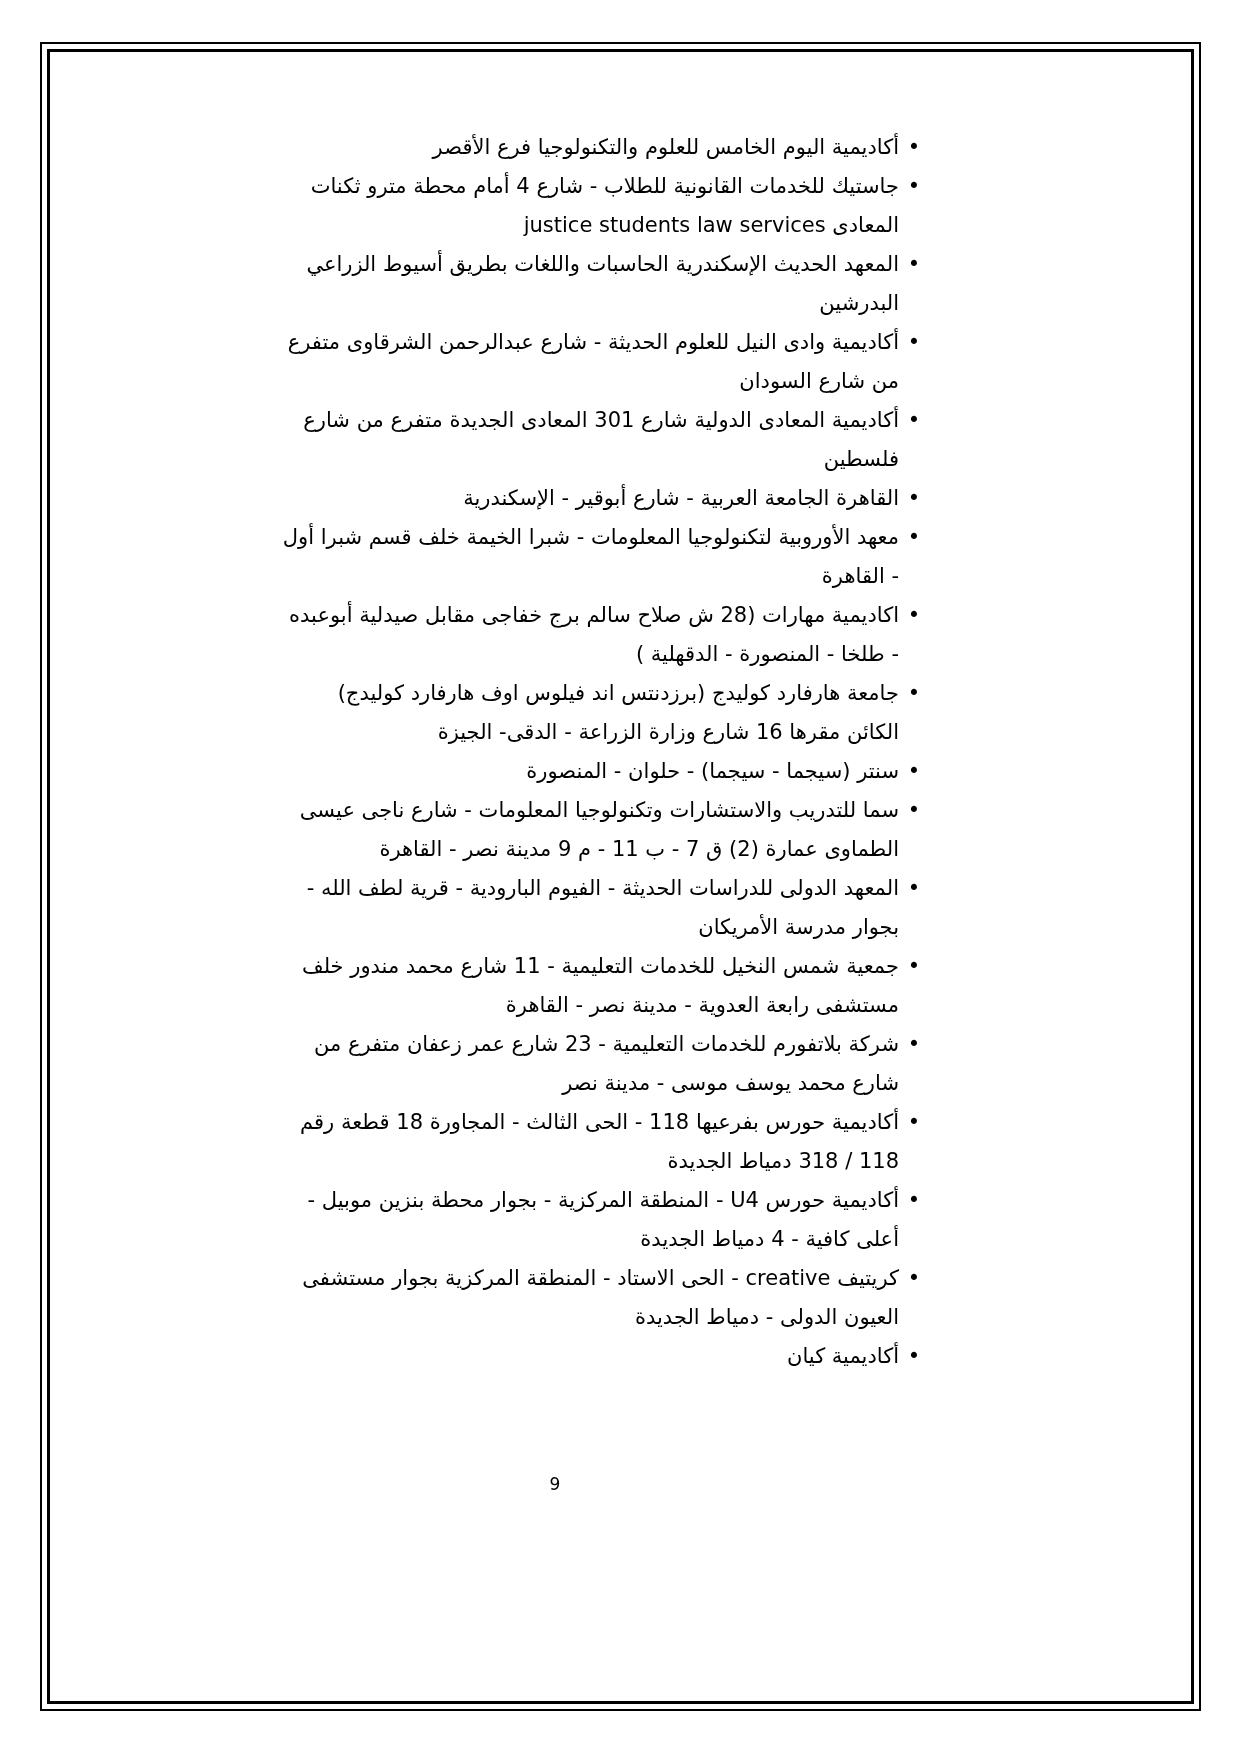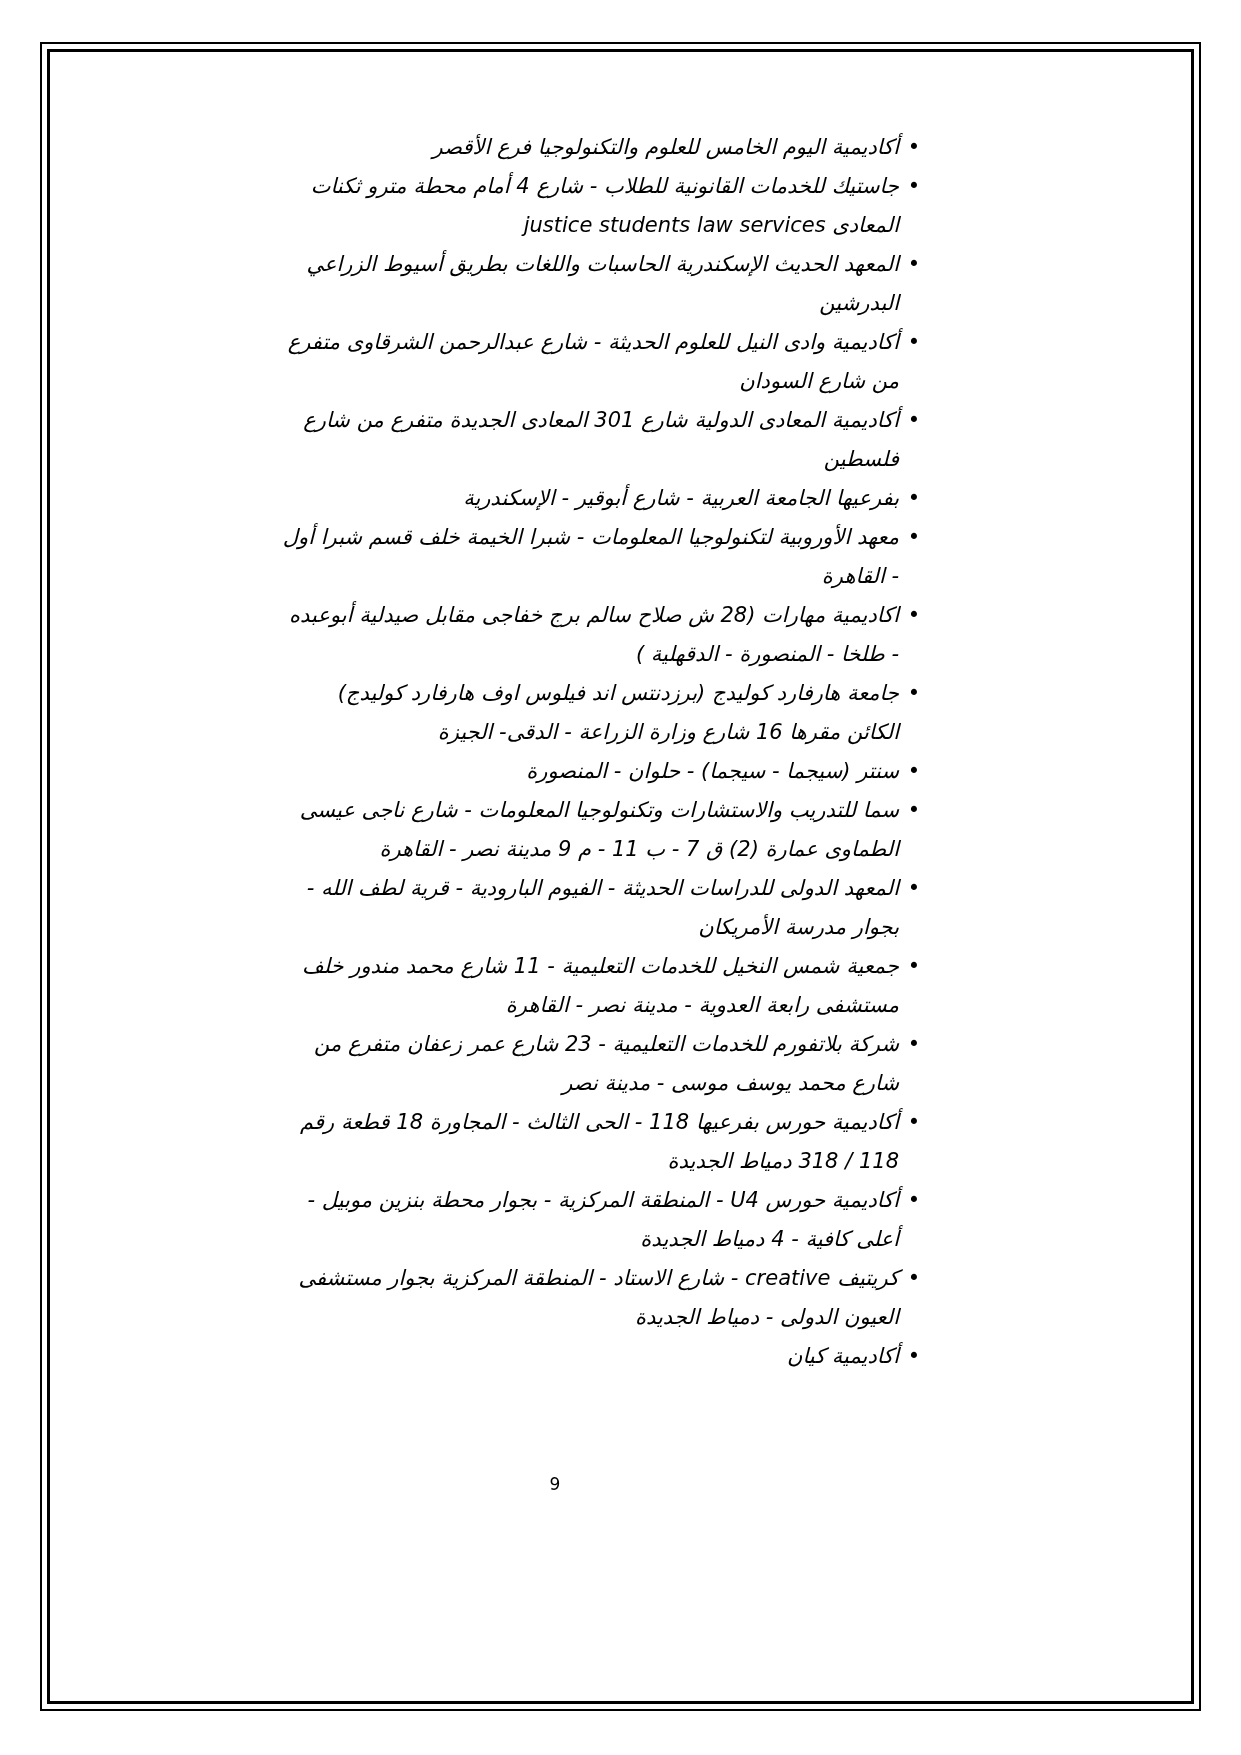--- a/index.html
+++ b/index.html
@@ -41,21 +41,20 @@
   .bullet {
     flex: 0 0 30px;
     width: 30px;
     text-align: center;
     font-size: 21px;
     line-height: 39px;
     user-select: none;
   }
   .txt {
     flex: 1 1 auto;
-    font-style: italic;
   }
   .page-number {
     position: absolute;
     top: 1472px;
     left: 0;
     width: 1110px;
     text-align: center;
     font-size: 17px;
     line-height: 24px;
     direction: ltr;
@@ -85,21 +84,21 @@
       <div class="li">
         <span class="bullet">•</span>
         <div class="txt">أكاديمية وادى النيل للعلوم الحديثة - شارع عبدالرحمن الشرقاوى متفرع من شارع السودان</div>
       </div>
       <div class="li">
         <span class="bullet">•</span>
         <div class="txt">أكاديمية المعادى الدولية شارع 301 المعادى الجديدة متفرع من شارع فلسطين</div>
       </div>
       <div class="li">
         <span class="bullet">•</span>
-        <div class="txt">بفرعيها الجامعة العربية - شارع أبوقير - الإسكندرية</div>
+        <div class="txt">القاهرة الجامعة العربية - شارع أبوقير - الإسكندرية</div>
       </div>
       <div class="li">
         <span class="bullet">•</span>
         <div class="txt">معهد الأوروبية لتكنولوجيا المعلومات - شبرا الخيمة خلف قسم شبرا أول - القاهرة</div>
       </div>
       <div class="li">
         <span class="bullet">•</span>
         <div class="txt">اكاديمية مهارات (28 ش صلاح سالم برج خفاجى مقابل صيدلية أبوعبده - طلخا - المنصورة - الدقهلية )</div>
       </div>
       <div class="li">
@@ -129,21 +128,21 @@
       <div class="li">
         <span class="bullet">•</span>
         <div class="txt">أكاديمية حورس بفرعيها 118 - الحى الثالث - المجاورة 18 قطعة رقم 118 / 318 دمياط الجديدة</div>
       </div>
       <div class="li">
         <span class="bullet">•</span>
         <div class="txt">أكاديمية حورس U4 - المنطقة المركزية - بجوار محطة بنزين موبيل - أعلى كافية - 4 دمياط الجديدة</div>
       </div>
       <div class="li">
         <span class="bullet">•</span>
-        <div class="txt">كريتيف creative - شارع الاستاد - المنطقة المركزية بجوار مستشفى العيون الدولى - دمياط الجديدة</div>
+        <div class="txt">كريتيف creative - الحى الاستاد - المنطقة المركزية بجوار مستشفى العيون الدولى - دمياط الجديدة</div>
       </div>
       <div class="li">
         <span class="bullet">•</span>
         <div class="txt">أكاديمية كيان</div>
       </div>
     </div>
 
   <div class="page-number">9</div>
 </div>
 

